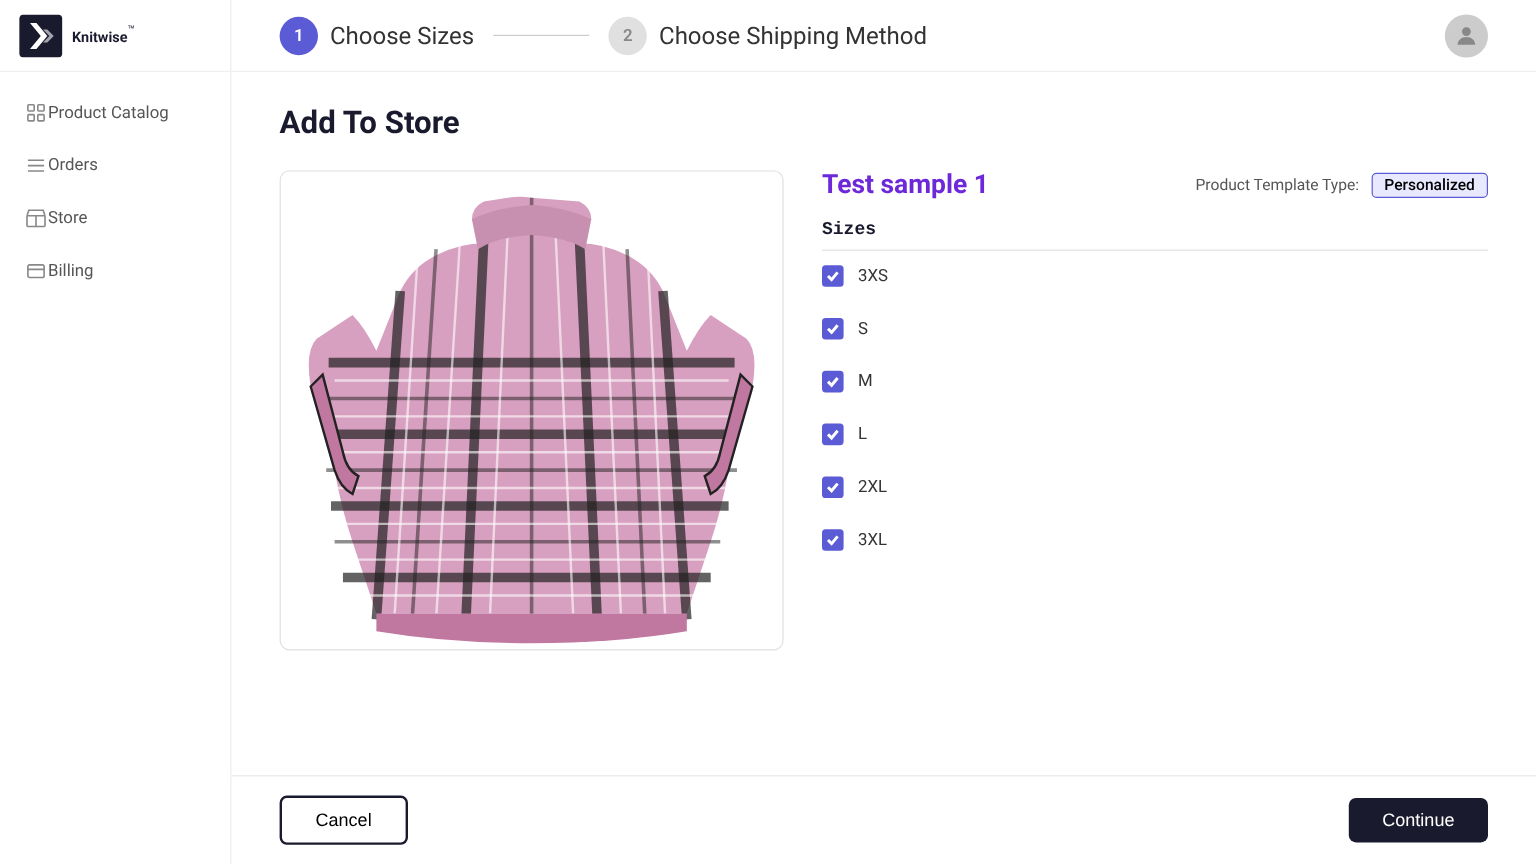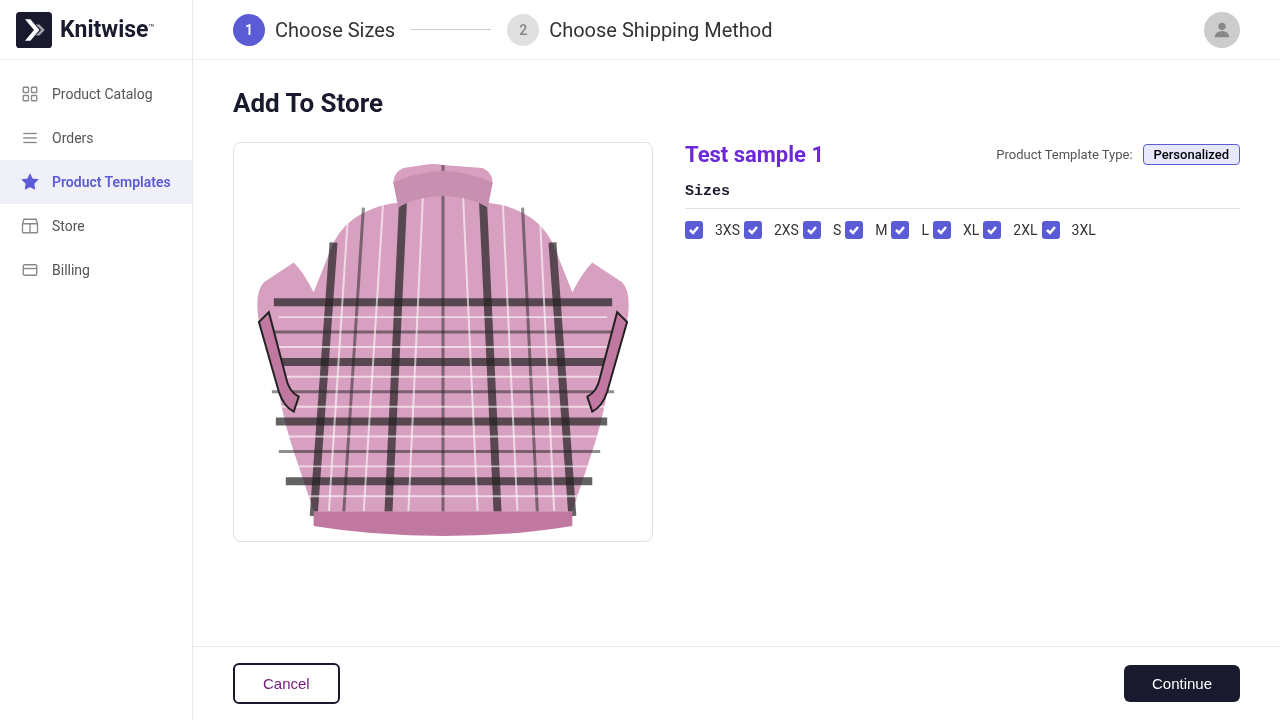--- a/index.html
+++ b/index.html
@@ -34,21 +34,21 @@
     }
     .nav-item {
       display: flex;
       align-items: center;
       padding: 12px 20px;
       cursor: pointer;
       border-radius: 0;
       color: #555;
       font-size: 14px;
       font-weight: 400;
-      gap: 12px;
+      gap: 0;
       transition: background 0.15s;
     }
     .nav-item.active {
       background: #f0f0f8;
       color: #5b5bd6;
       font-weight: 600;
     }
     .nav-item.active .nav-icon { color: #5b5bd6; }
     .nav-icon {
       width: 20px;
@@ -227,21 +227,22 @@
       font-size: 15px;
       font-weight: 600;
       color: #1a1a2e;
       padding-bottom: 8px;
       border-bottom: 1px solid #e0e0e0;
       margin-bottom: 12px;
       font-family: Liberation Mono, monospace;
     }
     .sizes-list {
       display: flex;
-      gap: 4px;
+      flex-direction: column;
+      gap: 26px;
     }
     .size-item {
       display: flex;
       align-items: center;
       gap: 12px;
     }
     .checkbox {
       width: 18px;
       height: 18px;
       border-radius: 3px;
@@ -263,21 +264,21 @@
       align-items: center;
       justify-content: space-between;
       padding: 16px 40px;
       border-top: 1px solid #e8e8e8;
     }
     .cancel-btn {
       padding: 10px 28px;
       border: 2px solid #1a1a2e;
       border-radius: 6px;
       background: #fff;
-      color: #701a75;
+      color: #000000;
       font-size: 15px;
       font-weight: 500;
       cursor: pointer;
     }
     .continue-btn {
       padding: 10px 28px;
       border: none;
       border-radius: 6px;
       background: #1a1a2e;
       color: #fff;
@@ -291,21 +292,21 @@
 
 <aside class="sidebar">
   <div class="sidebar-logo">
 
     <svg class="logo-icon" viewBox="0 0 40 40">
       <rect width="40" height="40" rx="4" fill="#1a1a2e"></rect>
       <polygon points="10,8 20,20 10,32 16,32 26,20 16,8" fill="white"></polygon>
       <polygon points="22,14 28,20 22,26 26,26 32,20 26,14" fill="white" opacity="0.6"></polygon>
     </svg>
     <span>
-      <span style="font-size:23px;font-weight:700;color:#1a1a2e;">Knitwise</span><span style="font-size:10px;vertical-align:super;color:#1a1a2e;">™</span>
+      <span style="font-size:12px;font-weight:700;color:#1a1a2e;">Knitwise</span><span style="font-size:10px;vertical-align:super;color:#1a1a2e;">™</span>
     </span>
   </div>
   <nav class="sidebar-nav">
 
     <div class="nav-item">
       <span class="nav-icon">
         <svg viewBox="0 0 24 24" fill="none" stroke="currentColor" stroke-width="1.8">
             <rect x="3" y="3" width="7" height="7" rx="1"></rect>
             <rect x="14" y="3" width="7" height="7" rx="1"></rect>
             <rect x="3" y="14" width="7" height="7" rx="1"></rect>
@@ -319,28 +320,20 @@
       <span class="nav-icon">
         <svg viewBox="0 0 24 24" fill="none" stroke="currentColor" stroke-width="1.8">
             <line x1="3" y1="6" x2="21" y2="6"></line>
             <line x1="3" y1="12" x2="21" y2="12"></line>
             <line x1="3" y1="18" x2="21" y2="18"></line>
           </svg>
       </span>
       <span>Orders</span>
     </div>
 
-    <div class="nav-item active">
-      <span class="nav-icon">
-        <svg viewBox="0 0 24 24" fill="#5b5bd6" stroke="#5b5bd6" stroke-width="1.5">
-            <path d="M12 2l3 6 7 1-5 5 1 7-6-3-6 3 1-7-5-5 7-1z"></path>
-          </svg>
-      </span>
-      <span>Product Templates</span>
-    </div>
 
     <div class="nav-item">
       <span class="nav-icon">
         <svg viewBox="0 0 24 24" fill="none" stroke="currentColor" stroke-width="1.8">
             <rect x="2" y="9" width="20" height="12" rx="1"></rect>
             <path d="M2 9l2-6h16l2 6"></path>
             <line x1="12" y1="9" x2="12" y2="21"></line>
           </svg>
       </span>
       <span>Store</span>
@@ -461,68 +454,52 @@
                   </svg>
       </div>
       <span class="size-label">3XS</span>
     </div>
               <div class="size-item">
       <div class="checkbox">
         <svg viewBox="0 0 12 12" fill="none" stroke="white" stroke-width="2.5">
                     <polyline points="2,6 5,9 10,3"></polyline>
                   </svg>
       </div>
-      <span class="size-label">2XS</span>
+      <span class="size-label">S</span>
     </div>
               <div class="size-item">
       <div class="checkbox">
         <svg viewBox="0 0 12 12" fill="none" stroke="white" stroke-width="2.5">
                     <polyline points="2,6 5,9 10,3"></polyline>
                   </svg>
       </div>
-      <span class="size-label">S</span>
+      <span class="size-label">M</span>
     </div>
               <div class="size-item">
       <div class="checkbox">
         <svg viewBox="0 0 12 12" fill="none" stroke="white" stroke-width="2.5">
                     <polyline points="2,6 5,9 10,3"></polyline>
                   </svg>
       </div>
-      <span class="size-label">M</span>
+      <span class="size-label">L</span>
     </div>
               <div class="size-item">
       <div class="checkbox">
         <svg viewBox="0 0 12 12" fill="none" stroke="white" stroke-width="2.5">
                     <polyline points="2,6 5,9 10,3"></polyline>
                   </svg>
       </div>
-      <span class="size-label">L</span>
+      <span class="size-label">2XL</span>
     </div>
               <div class="size-item">
       <div class="checkbox">
         <svg viewBox="0 0 12 12" fill="none" stroke="white" stroke-width="2.5">
                     <polyline points="2,6 5,9 10,3"></polyline>
                   </svg>
       </div>
-      <span class="size-label">XL</span>
-    </div>
-              <div class="size-item">
-      <div class="checkbox">
-        <svg viewBox="0 0 12 12" fill="none" stroke="white" stroke-width="2.5">
-                    <polyline points="2,6 5,9 10,3"></polyline>
-                  </svg>
-      </div>
-      <span class="size-label">2XL</span>
-    </div>
-              <div class="size-item">
-      <div class="checkbox">
-        <svg viewBox="0 0 12 12" fill="none" stroke="white" stroke-width="2.5">
-                    <polyline points="2,6 5,9 10,3"></polyline>
-                  </svg>
-      </div>
       <span class="size-label">3XL</span>
     </div>
             </div>
         </div>
       </div>
     </div>
   </div>
 
   <div class="footer">
     <button class="cancel-btn">Cancel</button>

